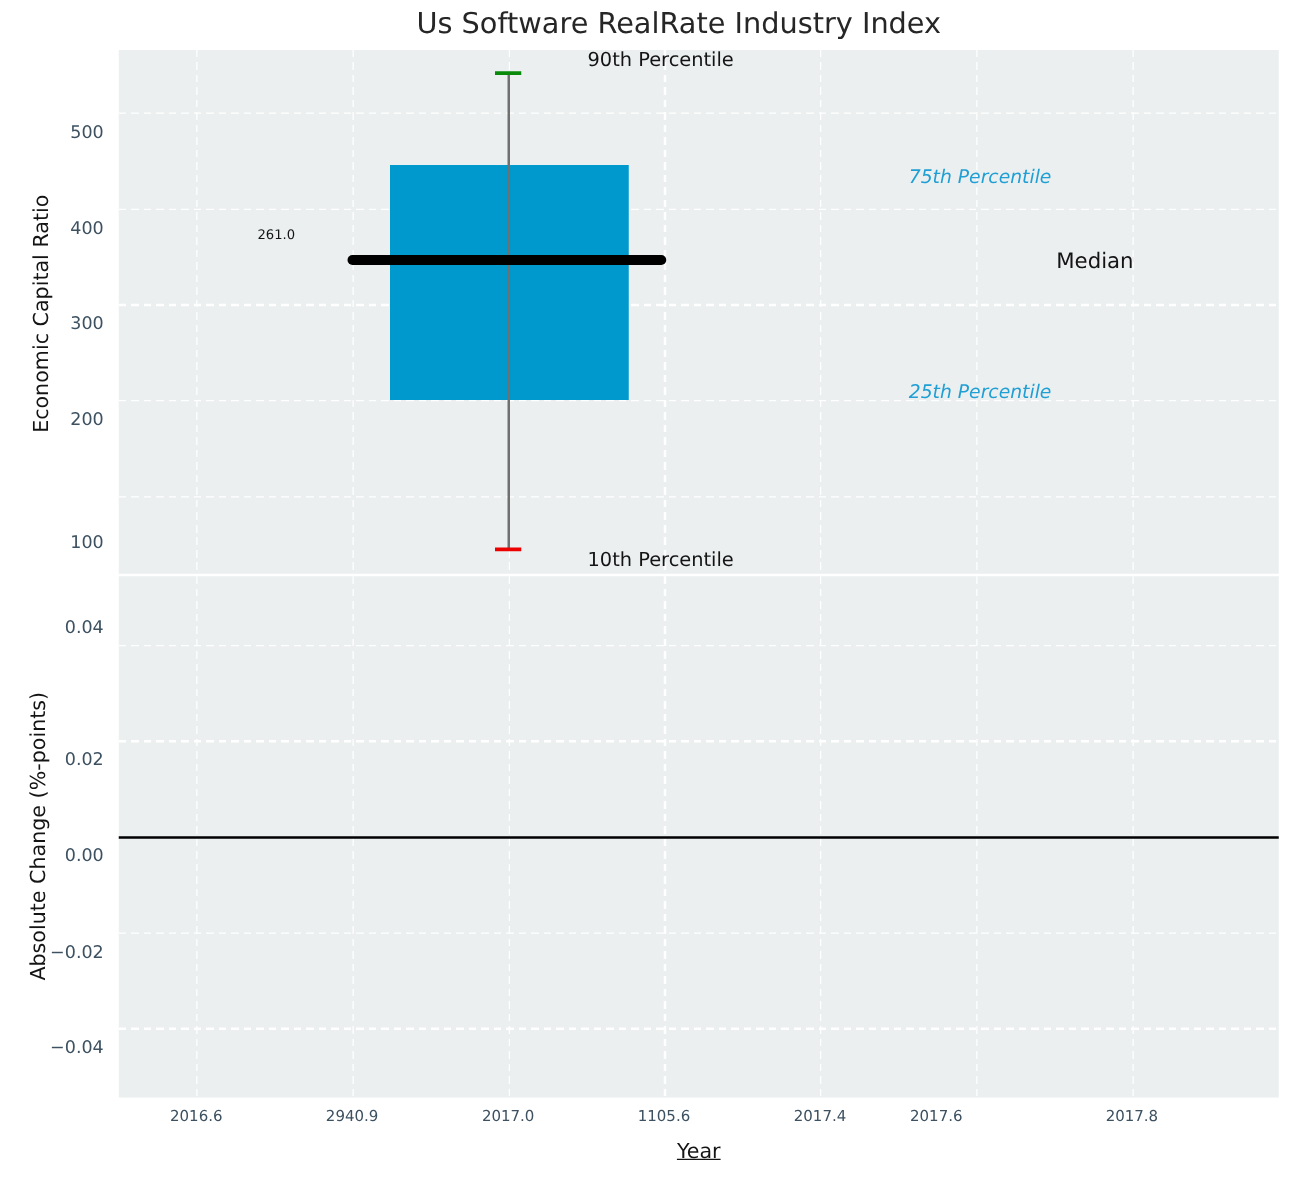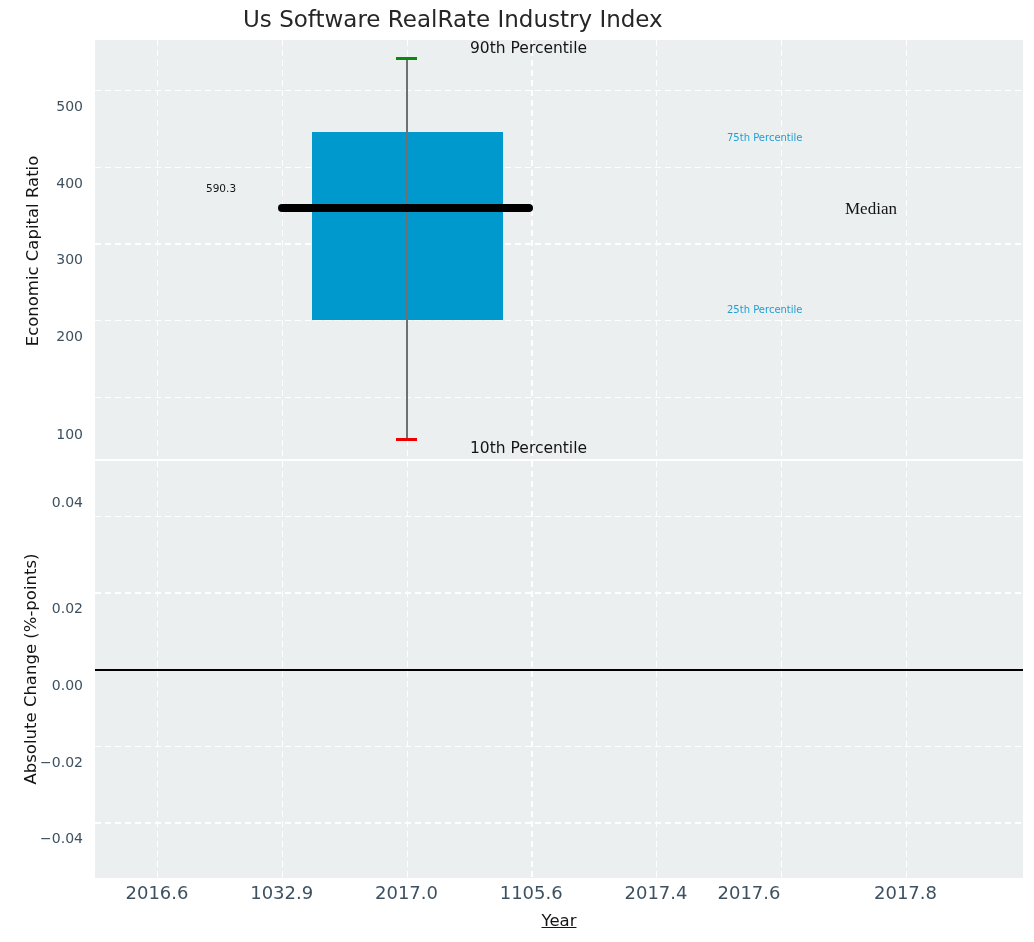--- a/index.html
+++ b/index.html
@@ -3,37 +3,37 @@
 <meta charset="utf-8">
 <style>
   html,body{margin:0;padding:0;background:#ffffff;}
   body{
     font-family:"DejaVu Sans","Liberation Sans",sans-serif;
     --box-fill:#0099ce; --percentile-label:#1f9fd4; --p90-cap:#0a8a0a; --p10-cap:#ec0000;
     --median-line:#000000; --axes-bg:#ebeff0; --tick-label:#3d5161; --grid-line:#ffffff;
     --whisker:#707070; --text:#141414; --title:#262626;
   }
   .fig{position:relative;width:1034px;height:942px;background:#fff;overflow:hidden;}
-  .title{position:absolute;left:243px;top:6px;width:600px;
+  .title{position:absolute;left:243px;top:6px;width:600px;text-align:center;
          font-size:23px;color:var(--title);}
   .axes{position:absolute;left:95px;width:928px;background:var(--axes-bg);}
   .axes-top{top:40px;height:419px;}
   .axes-bottom{top:461px;height:417px;}
   .gv{position:absolute;top:0;bottom:0;width:1.4px;
       background:repeating-linear-gradient(to bottom,var(--grid-line) 0 6px,transparent 6px 10px);}
   .gh{position:absolute;left:0;right:0;height:1.4px;
       background:repeating-linear-gradient(to right,var(--grid-line) 0 6px,transparent 6px 10px);}
   .ytick{position:absolute;left:23px;width:60px;text-align:right;
          font-size:14px;color:var(--tick-label);line-height:18px;margin-top:16px;}
   .xtick{position:absolute;top:884px;width:80px;text-align:center;
-         font-size:18px;color:var(--tick-label);line-height:18px;}
+         font-size:12px;color:var(--tick-label);line-height:18px;}
   .axlabel{position:absolute;font-size:16.5px;color:var(--text);}
   .rot{width:300px;height:20px;text-align:center;transform:rotate(-90deg);line-height:20px;}
   .ann{position:absolute;color:var(--text);white-space:nowrap;}
-  .ann-blue{color:var(--percentile-label);font-size:10px;}
+  .ann-blue{color:var(--percentile-label);font-size:15px;font-style:italic;}
   .box{position:absolute;left:312px;top:132px;width:191px;height:188px;background:var(--box-fill);}
   .whisker{position:absolute;left:406px;top:59px;width:1.6px;height:380px;background:var(--whisker);}
   .cap{position:absolute;left:396px;width:21px;height:3.5px;}
   .cap-top{top:56.5px;background:var(--p90-cap);}
   .cap-bottom{top:437.5px;background:var(--p10-cap);}
   .median{position:absolute;left:278px;top:203.5px;width:255px;height:8.5px;
           background:var(--median-line);border-radius:4.5px;}
   .zeroline{position:absolute;left:0;right:0;top:207.8px;height:1.8px;background:#000;}
 </style>
 </head>
@@ -77,37 +77,37 @@
   <div class="box"></div>
   <div class="whisker" style="top:132px;height:188px;"></div>
   <div class="cap cap-top"></div>
   <div class="cap cap-bottom"></div>
   <div class="median"></div>
 
   <div class="ann" style="left:470px;top:39px;font-size:15.5px;">90th Percentile</div>
   <div class="ann" style="left:470px;top:439px;font-size:15.5px;">10th Percentile</div>
   <div class="ann ann-blue" style="left:727px;top:131.5px;">75th Percentile</div>
   <div class="ann ann-blue" style="left:727px;top:303.5px;">25th Percentile</div>
-  <div class="ann" style="left:845px;top:198.5px;font-size:17px;font-family:Liberation Serif, serif;">Median</div>
-  <div class="ann" style="left:206px;top:182px;font-size:10.5px;">590.3</div>
+  <div class="ann" style="left:845px;top:198.5px;font-size:17px;">Median</div>
+  <div class="ann" style="left:206px;top:182px;font-size:10.5px;">261.0</div>
 
   <div class="ytick" style="top:81px">500</div>
   <div class="ytick" style="top:157.7px">400</div>
   <div class="ytick" style="top:234.3px">300</div>
   <div class="ytick" style="top:311px">200</div>
   <div class="ytick" style="top:409px">100</div>
 
   <div class="ytick" style="top:477px">0.04</div>
   <div class="ytick" style="top:583.4px">0.02</div>
   <div class="ytick" style="top:660px">0.00</div>
   <div class="ytick" style="top:736.6px">−0.02</div>
   <div class="ytick" style="top:813.2px">−0.04</div>
 
   <div class="xtick" style="left:117px">2016.6</div>
-  <div class="xtick" style="left:241.7px">1032.9</div>
+  <div class="xtick" style="left:241.7px">2940.9</div>
   <div class="xtick" style="left:366.5px">2017.0</div>
   <div class="xtick" style="left:491.2px">1105.6</div>
   <div class="xtick" style="left:616px">2017.4</div>
   <div class="xtick" style="left:709px">2017.6</div>
   <div class="xtick" style="left:865.5px">2017.8</div>
 
   <div class="axlabel rot" style="left:-117px;top:241px;">Economic Capital Ratio</div>
   <div class="axlabel rot" style="left:-119px;top:659px;">Absolute Change (%-points)</div>
   <div class="axlabel" style="left:509px;top:911px;width:100px;text-align:center;text-decoration:underline;">Year</div>
 

